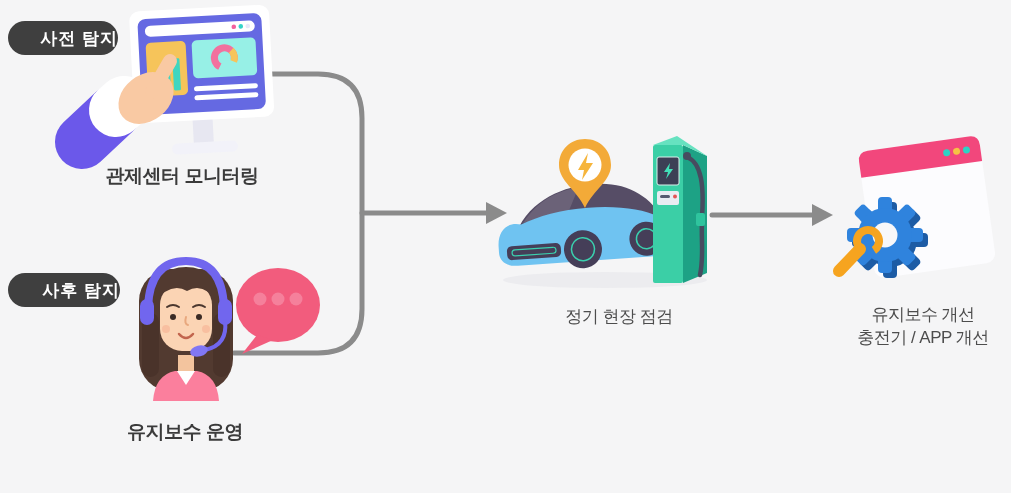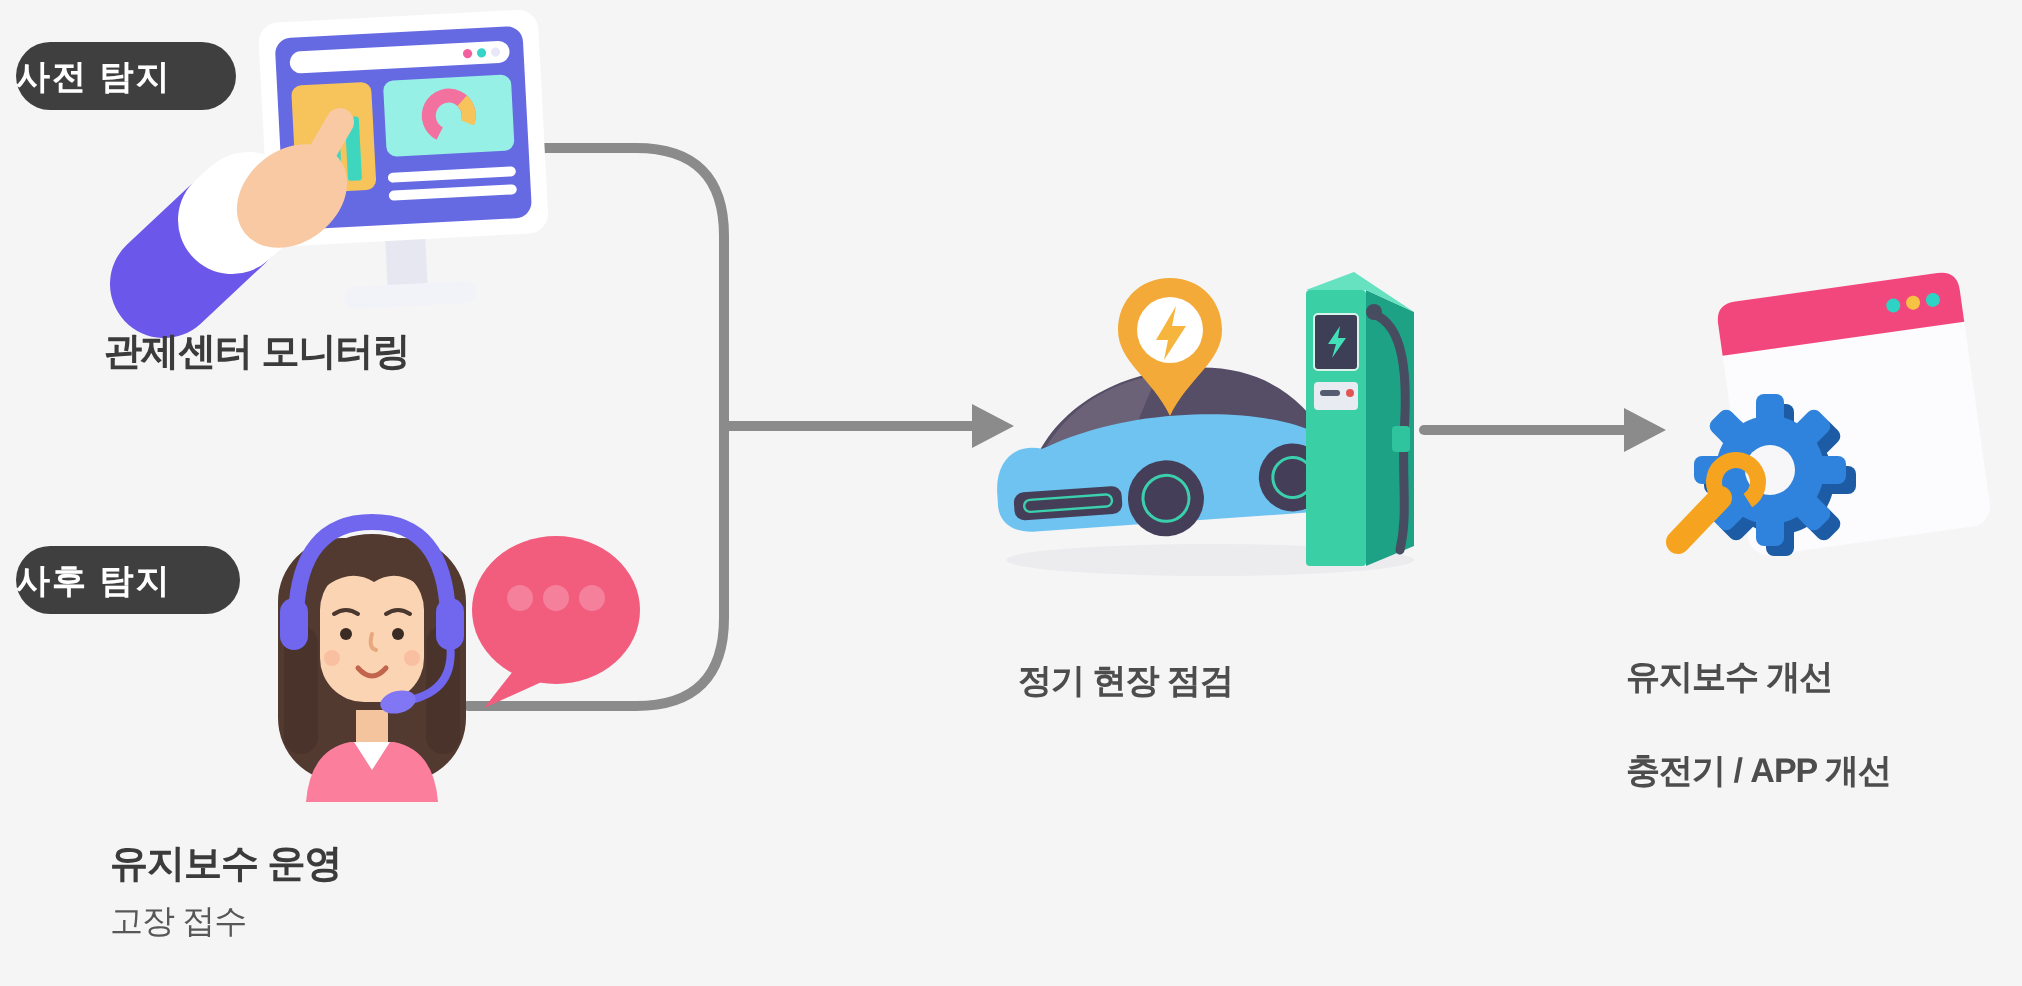--- a/index.html
+++ b/index.html
@@ -9,27 +9,27 @@
     background:#f5f5f6;
     overflow:hidden;
   }
   .canvas{position:relative;width:1011px;height:493px;background:#f5f5f6;}
   .abs{position:absolute;}
   .badge{
     position:absolute;
     background:#3f3f3f;color:#fff;
     border-radius:18px;
     width:110px;height:34px;
-    display:flex;align-items:center;justify-content:flex-start;
+    display:flex;align-items:center;justify-content:flex-end;
     font-size:17px;font-weight:600;letter-spacing:1px;
   }
-  .textblock{position:absolute;}
+  .textblock{position:absolute;text-align:center;}
   .tb-title{font-size:19px;font-weight:800;color:#3b3b3b;margin-bottom:5px;letter-spacing:-0.5px;}
   .tb-line{font-size:16.5px;color:#575757;line-height:22px;letter-spacing:-0.5px;}
-  .tb-line-md{font-size:17px;color:#4d4d4d;font-weight:700;line-height:23px;letter-spacing:-0.5px;margin-top:24px;}
+  .tb-line-md{font-size:17px;color:#4d4d4d;font-weight:400;line-height:23px;letter-spacing:-0.5px;}
   svg{display:block;}
 </style>
 </head>
 <body>
 
 <div class="canvas">
 
   <svg class="abs" style="left:0;top:0" width="1011" height="493" viewBox="0 0 1011 493">
     <g fill="none" stroke="#8b8b8b" stroke-width="5" stroke-linecap="round">
       <path d="M266,74 L318,74 Q362,74 362,118 L362,309 Q362,353 318,353 L234,353"></path>
@@ -123,21 +123,20 @@
         <rect x="25" y="44" width="14" height="26" rx="7" fill="#7166ee"></rect>
         <rect x="103" y="44" width="14" height="26" rx="7" fill="#7166ee"></rect>
         <path d="M110,66 Q113,90 90,95" stroke="#7166ee" stroke-width="4" fill="none" stroke-linecap="round"></path>
         <ellipse cx="84" cy="96" rx="9" ry="5.5" transform="rotate(-14 84 96)" fill="#8177f4"></ellipse>
       </g>
     </g>
   </svg>
 
   <div class="textblock" style="left:55px;top:419px;width:260px">
     <div class="tb-title">유지보수 운영</div>
-    <div class="tb-line">고장 접수</div>
   </div>
 
   <svg class="abs" style="left:490px;top:125px" width="235" height="168" viewBox="0 0 235 168">
     <ellipse cx="115" cy="155" rx="102" ry="8" fill="#ececef"></ellipse>
 
     <g transform="rotate(-4 95 110)">
       <path d="M30,97 C48,68 84,58 114,60 C144,62 164,78 174,100 C148,88 120,84 100,84 C70,84 46,90 30,97 Z" fill="#564d66"></path>
       <path d="M34,94 C50,72 72,64 92,62 L80,86 C62,88 46,92 34,94 Z" fill="#6b6278"></path>
       <path d="M8,116 C8,100 18,91 32,95 C50,88 72,83 100,83 C130,83 154,88 170,97 C178,100 181,108 181,116 L180,124 C180,132 172,136 162,136 L26,136 C14,136 8,130 8,122 Z" fill="#6fc3f1"></path>
       <rect x="16" y="116" width="54" height="14" rx="5" fill="#453e58"></rect>

